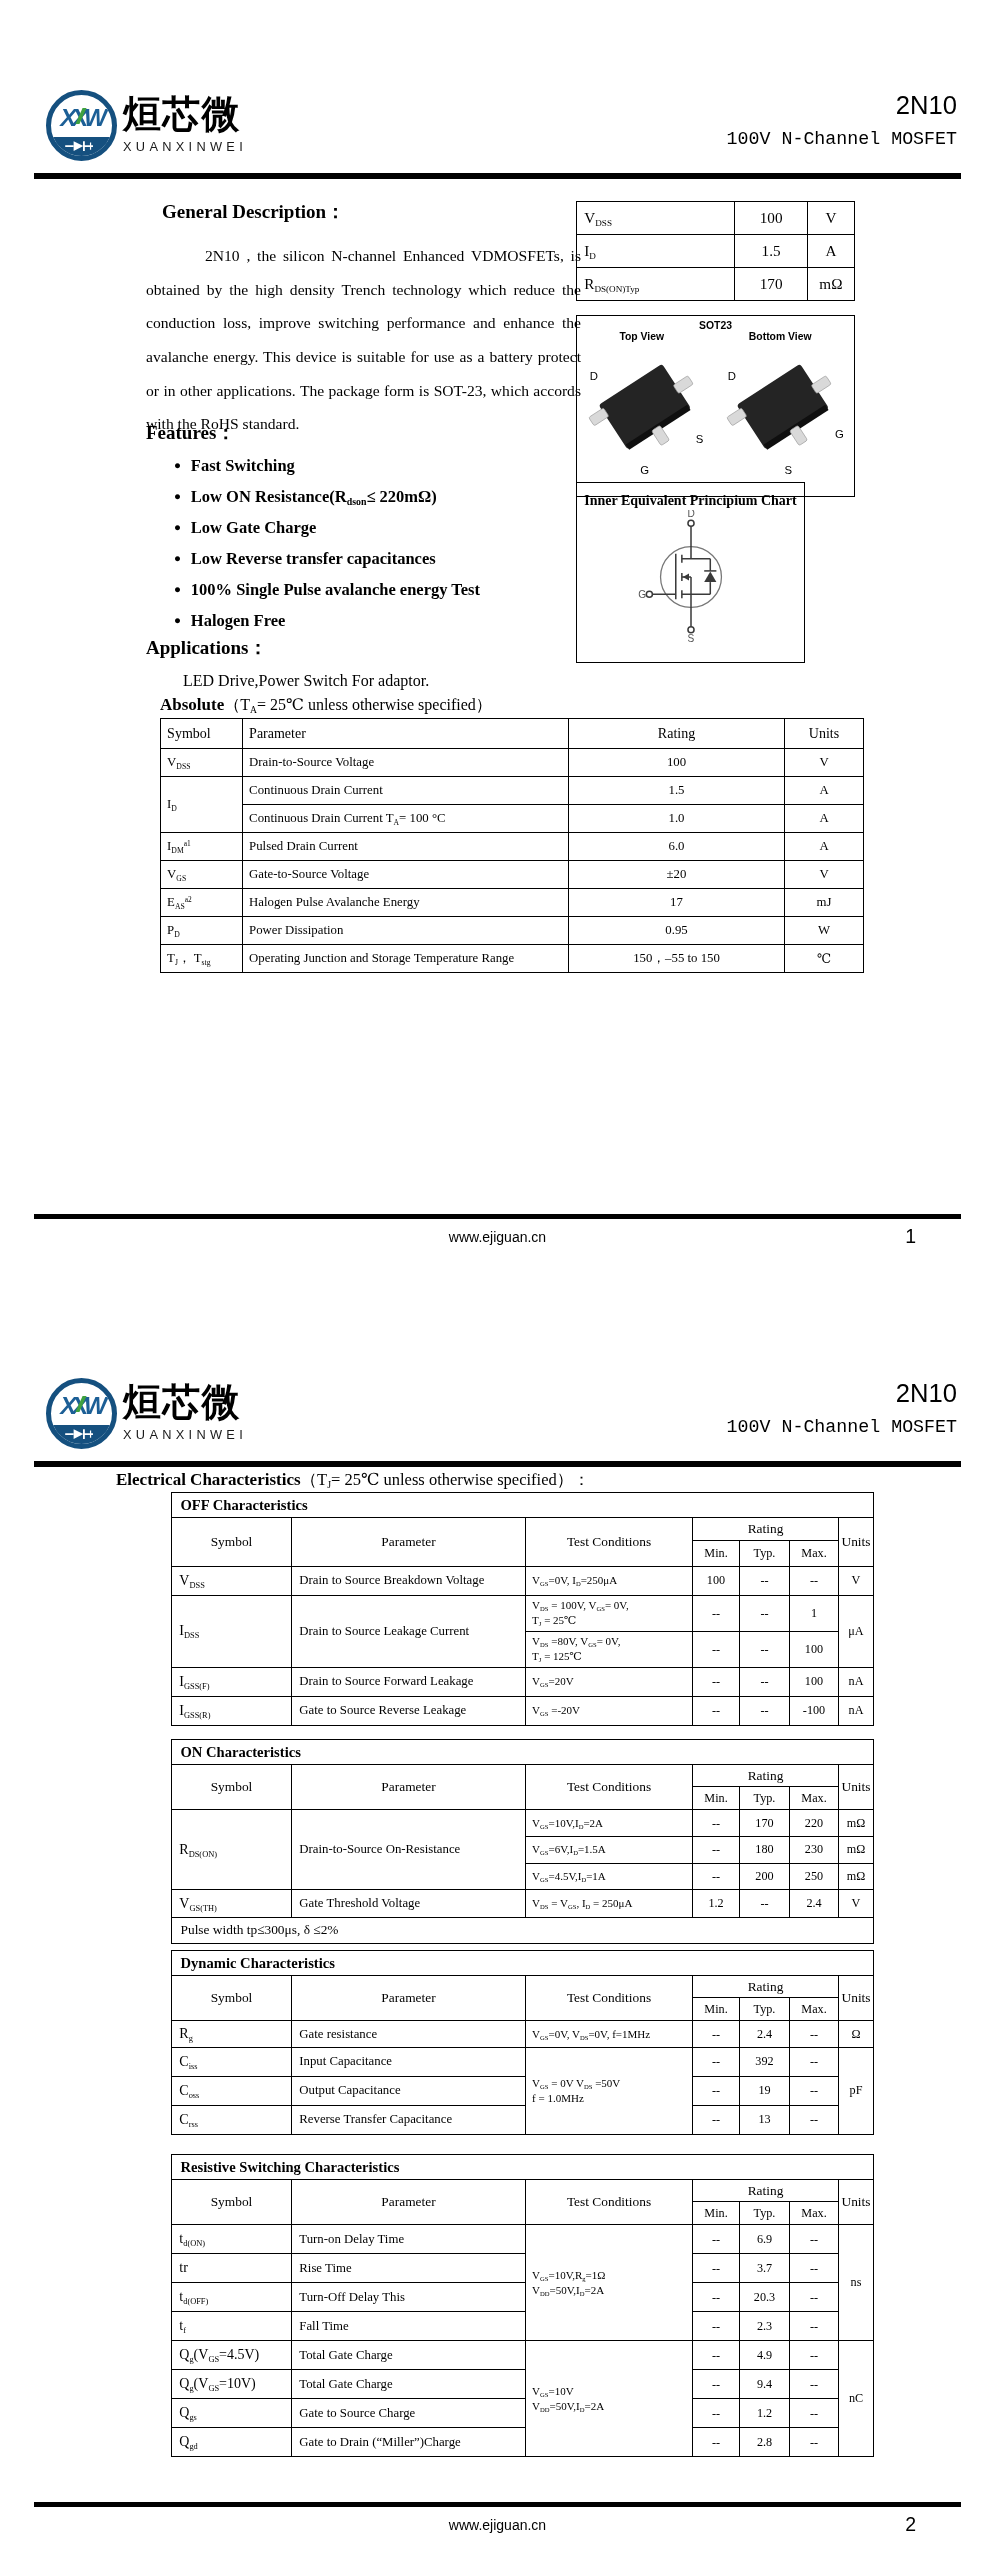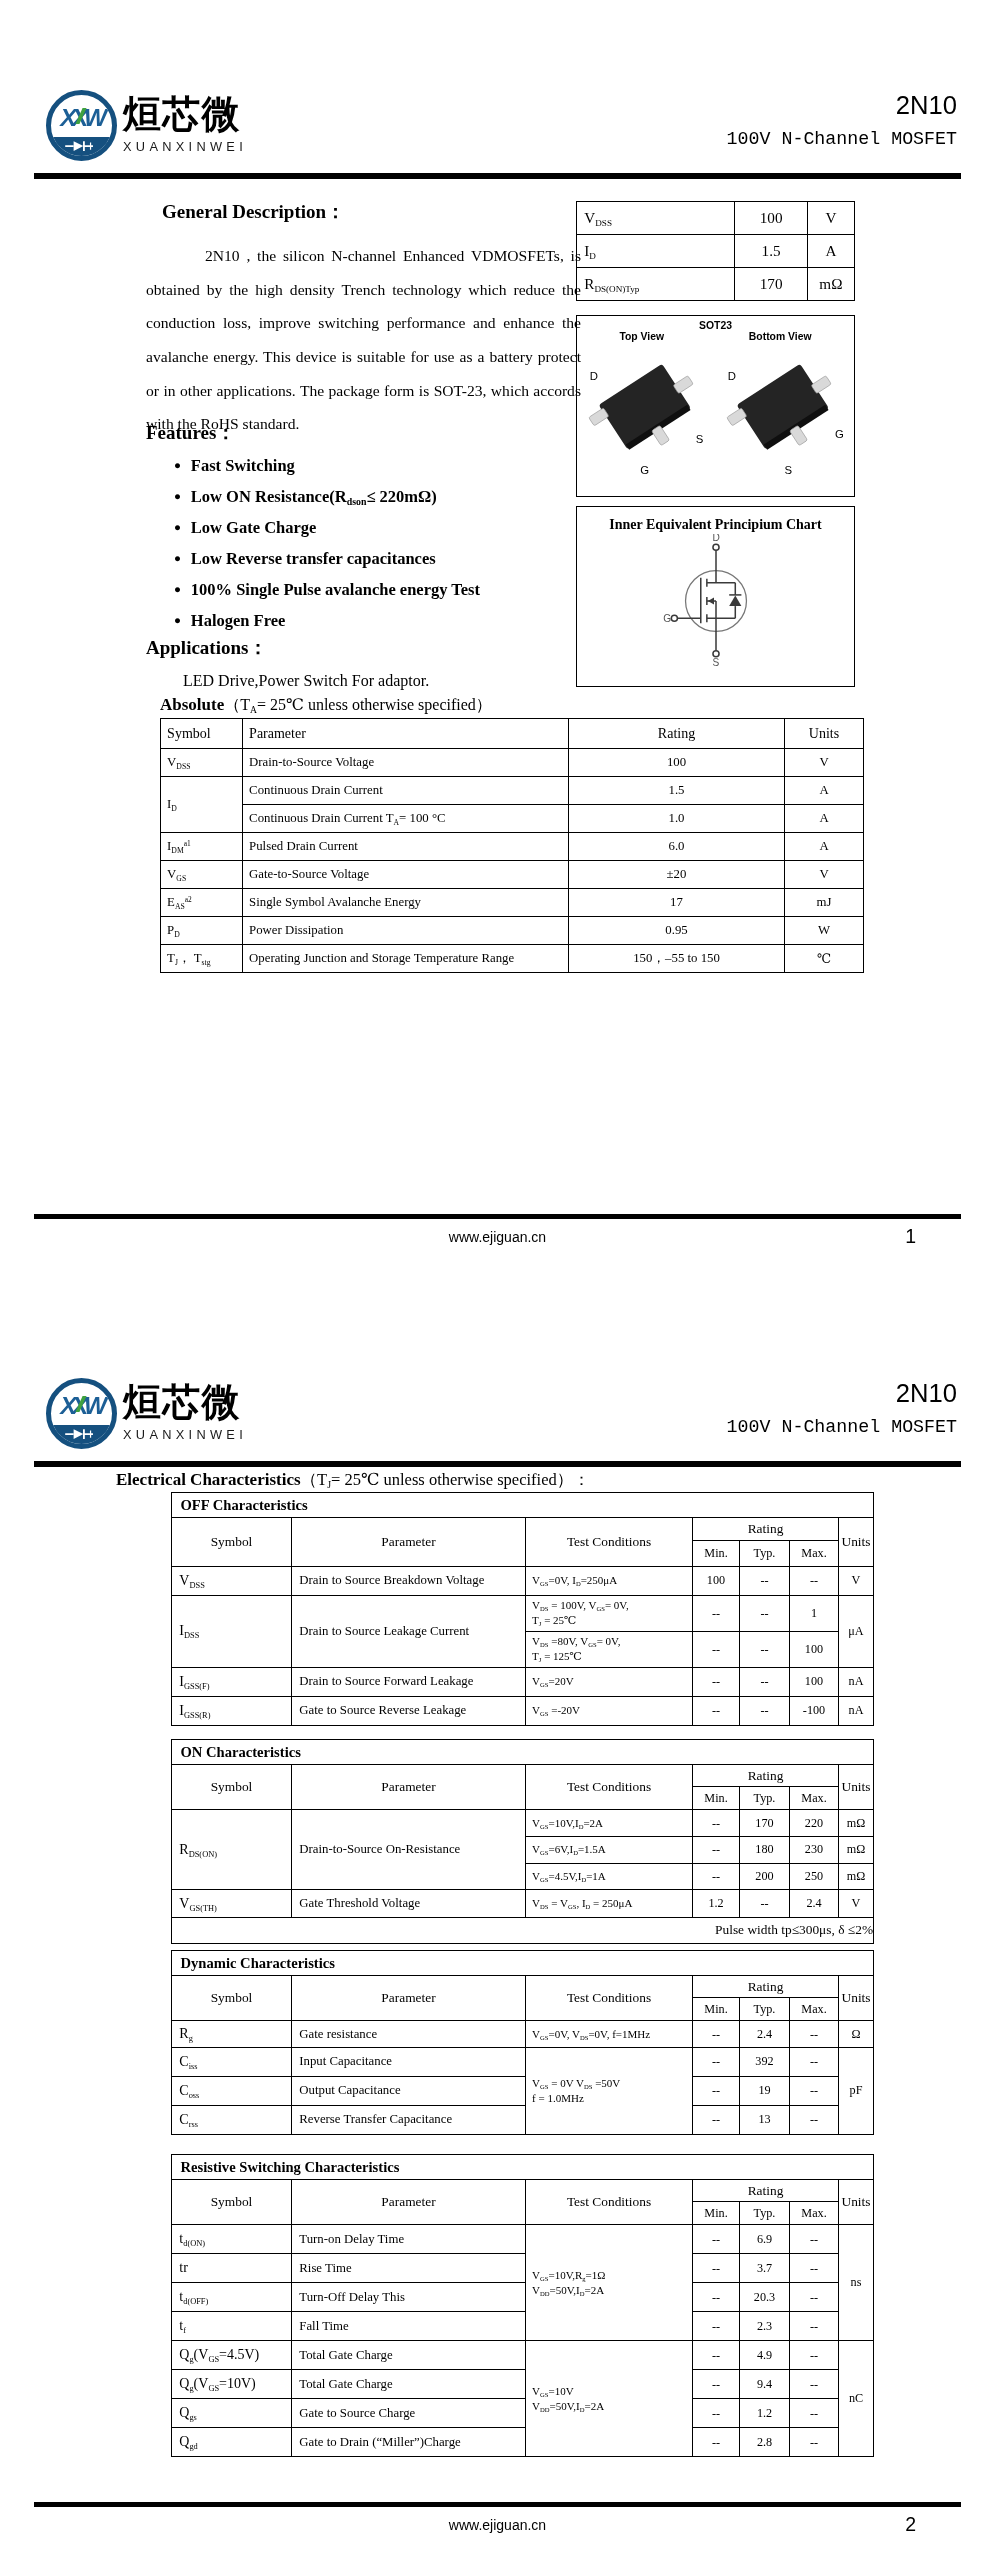--- a/index.html
+++ b/index.html
@@ -34,21 +34,21 @@
 
   
   .sum-table{position:absolute;left:576px;top:201px;width:279px;border-collapse:collapse;}
   .sum-table td{border:1.5px solid #000;height:32px;font-size:15.2px;padding:0;}
   .sum-table td.lbl{padding-left:7.3px;font-size:15.2px;}
   .sum-table td.c{text-align:center;}
   .pkg-box{position:absolute;left:576px;top:315px;width:279px;height:182px;border:1.5px solid #000;box-sizing:border-box;}
   .pkg-title{text-align:center;font-family:"Liberation Sans","DejaVu Sans",sans-serif;font-weight:bold;font-size:10.4px;margin-top:3.7px;}
   .pkg-views{display:flex;justify-content:space-around;font-family:"Liberation Sans","DejaVu Sans",sans-serif;font-weight:bold;font-size:10.4px;}
   .pkg-draw{display:flex;justify-content:space-around;margin-top:1.2px;}
-  .eq-box{position:absolute;left:576px;top:506px;width:279px;height:181px;border:1.8px solid #000;box-sizing:border-box;}
+  .eq-box{position:absolute;left:576px;top:482px;width:229px;height:181px;border:1.8px solid #000;box-sizing:border-box;}
   .eq-title{text-align:center;font-size:14px;font-weight:bold;margin-top:9.8px;}
   .eq-draw{display:flex;justify-content:center;margin-top:1.2px;}
 
   
   .abs-title{position:absolute;left:160px;top:695px;font-size:16px;}
   .abs-title b{font-size:17px;}
   .abs-table{position:absolute;left:160px;top:718px;width:704px;border-collapse:collapse;}
   .abs-table td,.abs-table th{border:1.2px solid #000;font-size:12.8px;font-weight:normal;padding:0 0 0 6.1px;text-align:left;height:27px;}
   .abs-table tr.h th{height:29px;font-size:14px;}
   .abs-table .c{text-align:center;padding:0;}
@@ -60,21 +60,21 @@
   .elec-title b{font-size:17px;}
   .dt{position:absolute;left:171px;width:701px;border-collapse:collapse;border:1.8px solid #000;table-layout:fixed;}
   .dt td,.dt th{border:1.2px solid #000;font-size:12.2px;font-weight:normal;text-align:center;padding:0;overflow:hidden;}
   .dt .ttl{font-size:14.6px;font-weight:bold;text-align:left;padding-left:8.5px;height:24.4px;border-bottom:1.5px solid #000;}
   .dt th{font-size:13.4px;}
   .dt .sym{text-align:left;padding-left:7.3px;font-size:14px;}
   .dt .par{text-align:left;padding-left:7.3px;font-size:12.8px;}
   .dt .cond{text-align:left;padding-left:6.1px;font-size:11px;line-height:1.35;}
   .dt .hdr2 th{font-size:12.2px;}
   .dt tr.body-sep td{border-top:1.8px solid #000;}
-  .note-row td{text-align:right;padding-left:8.5px;font-size:13.4px;height:24.4px;}
+  .note-row td{text-align:left;padding-left:8.5px;font-size:13.4px;height:24.4px;}
   #off-table{top:204px;}
   #on-table{top:451px;}
   #dyn-table{top:662px;}
   #res-table{top:866px;}
 
   
   .ft-rule{position:absolute;left:34px;right:34px;top:1214px;height:4.9px;background:#000;}
   .ft-site{position:absolute;left:0;width:100%;top:1229px;text-align:center;font-size:14px;font-family:"Liberation Sans","DejaVu Sans",sans-serif;}
   .ft-page{position:absolute;right:79px;top:1225px;font-size:19.5px;font-family:"Liberation Sans","DejaVu Sans",sans-serif;}
 
@@ -277,21 +277,21 @@
       <td class="c">A</td>
     </tr>
     <tr>
       <td class="symcell">V<sub>GS</sub></td>
       <td>Gate-to-Source Voltage</td>
       <td class="c">±20</td>
       <td class="c">V</td>
     </tr>
     <tr>
       <td class="symcell">E<sub>AS</sub><sup>a2</sup></td>
-      <td>Single Symbol Avalanche Energy</td>
+      <td>Halogen Pulse Avalanche Energy</td>
       <td class="c">17</td>
       <td class="c">mJ</td>
     </tr>
     <tr>
       <td class="symcell">P<sub>D</sub></td>
       <td>Power Dissipation</td>
       <td class="c">0.95</td>
       <td class="c">W</td>
     </tr>
     <tr>

